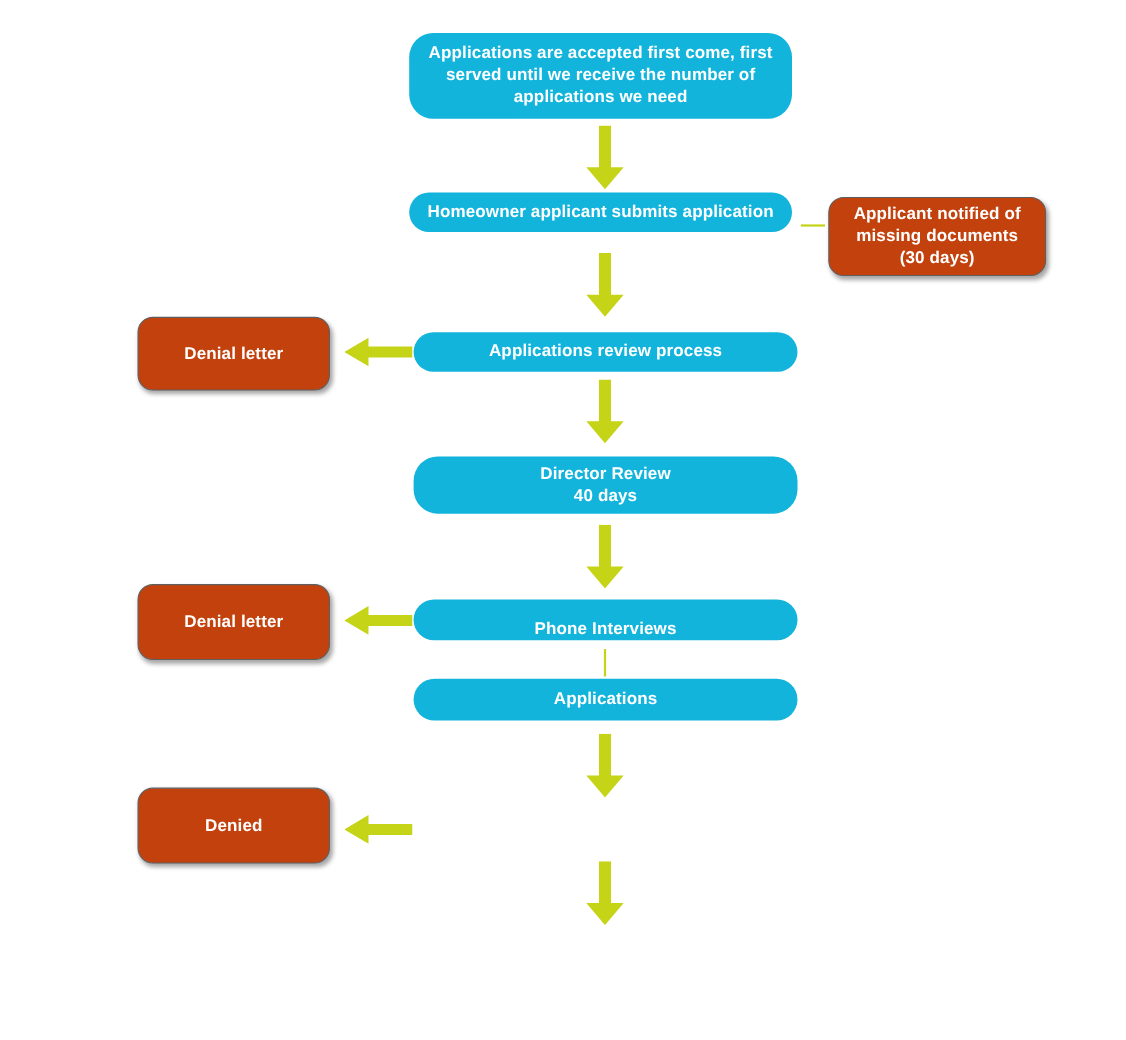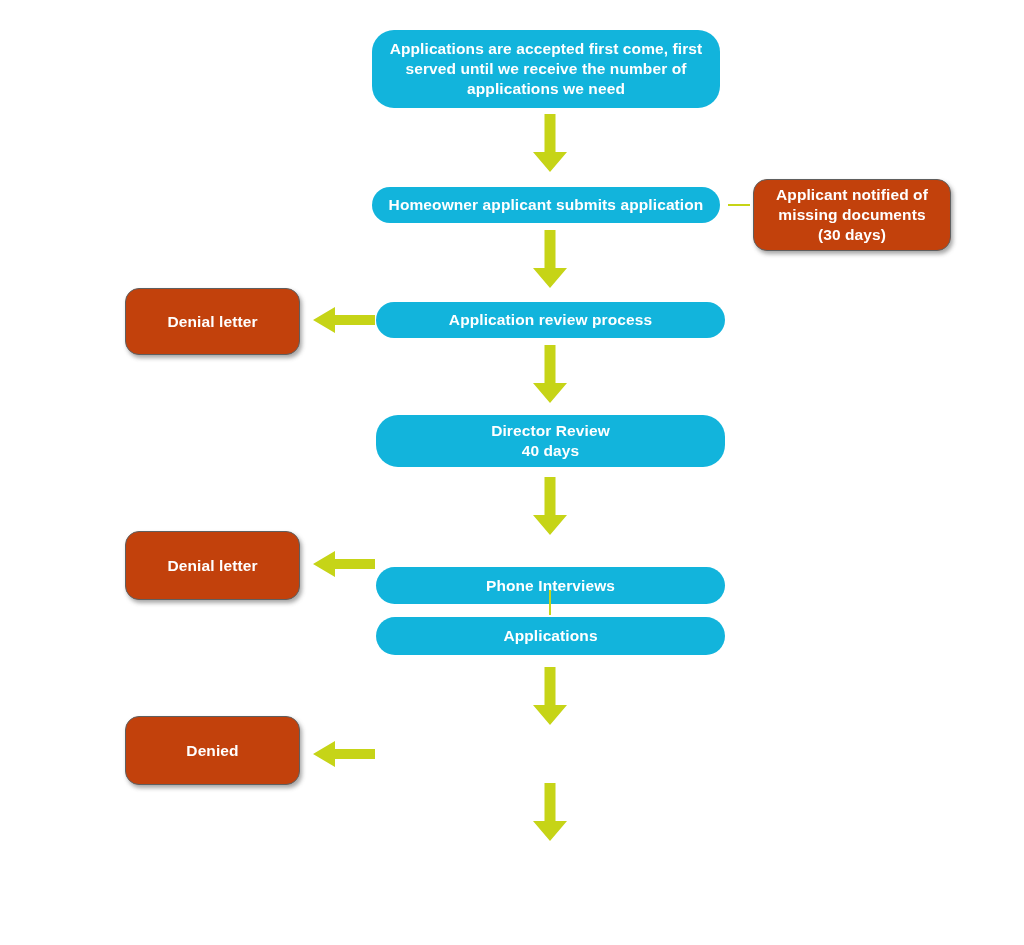--- a/index.html
+++ b/index.html
@@ -84,40 +84,40 @@
 served until we receive the number of
 applications we need</span>
   </div>
 
   <div class="conn" style="left:533px; top:114px;">
     <svg width="34" height="58" viewBox="0 0 34 58">
       <path d="M11.5 0 L22.5 0 L22.5 38 L34 38 L17 58 L0 38 L11.5 38 Z" fill="#c6d417"></path>
     </svg>
   </div>
 
-  <div class="node blue" style="left:372px; top:187px; width:348px; height:36px;">
+  <div class="node blue" style="left:372px; top:175px; width:348px; height:36px;">
     <span class="label">Homeowner applicant submits application</span>
   </div>
 
   <div class="hairline-h" style="left:728px; top:204px; width:22px;"></div>
 
   <div class="node orange" style="left:753px; top:179px; width:198px; height:72px;">
     <span class="label">Applicant notified of
 missing documents
 (30 days)</span>
   </div>
 
   <div class="conn" style="left:533px; top:230px;">
     <svg width="34" height="58" viewBox="0 0 34 58">
       <path d="M11.5 0 L22.5 0 L22.5 38 L34 38 L17 58 L0 38 L11.5 38 Z" fill="#c6d417"></path>
     </svg>
   </div>
 
   <div class="node blue" style="left:376px; top:302px; width:349px; height:36px;">
-    <span class="label">Application review process</span>
+    <span class="label">Applications review process</span>
   </div>
 
   <div class="conn" style="left:313px; top:307px;">
     <svg width="62" height="26" viewBox="0 0 62 26">
       <path d="M62 8 L22 8 L22 0 L0 13 L22 26 L22 18 L62 18 Z" fill="#c6d417"></path>
     </svg>
   </div>
 
   <div class="node orange" style="left:125px; top:288px; width:175px; height:67px;">
     <span class="label">Denial letter</span>
@@ -133,21 +133,21 @@
     <span class="label">Director Review
 40 days</span>
   </div>
 
   <div class="conn" style="left:533px; top:477px;">
     <svg width="34" height="58" viewBox="0 0 34 58">
       <path d="M11.5 0 L22.5 0 L22.5 38 L34 38 L17 58 L0 38 L11.5 38 Z" fill="#c6d417"></path>
     </svg>
   </div>
 
-  <div class="node blue" style="left:376px; top:567px; width:349px; height:37px;">
+  <div class="node blue" style="left:376px; top:545px; width:349px; height:37px;align-items:flex-end;">
     <span class="label">Phone Interviews</span>
   </div>
 
   <div class="conn" style="left:313px; top:551px;">
     <svg width="62" height="26" viewBox="0 0 62 26">
       <path d="M62 8 L22 8 L22 0 L0 13 L22 26 L22 18 L62 18 Z" fill="#c6d417"></path>
     </svg>
   </div>
 
   <div class="node orange" style="left:125px; top:531px; width:175px; height:69px;">

